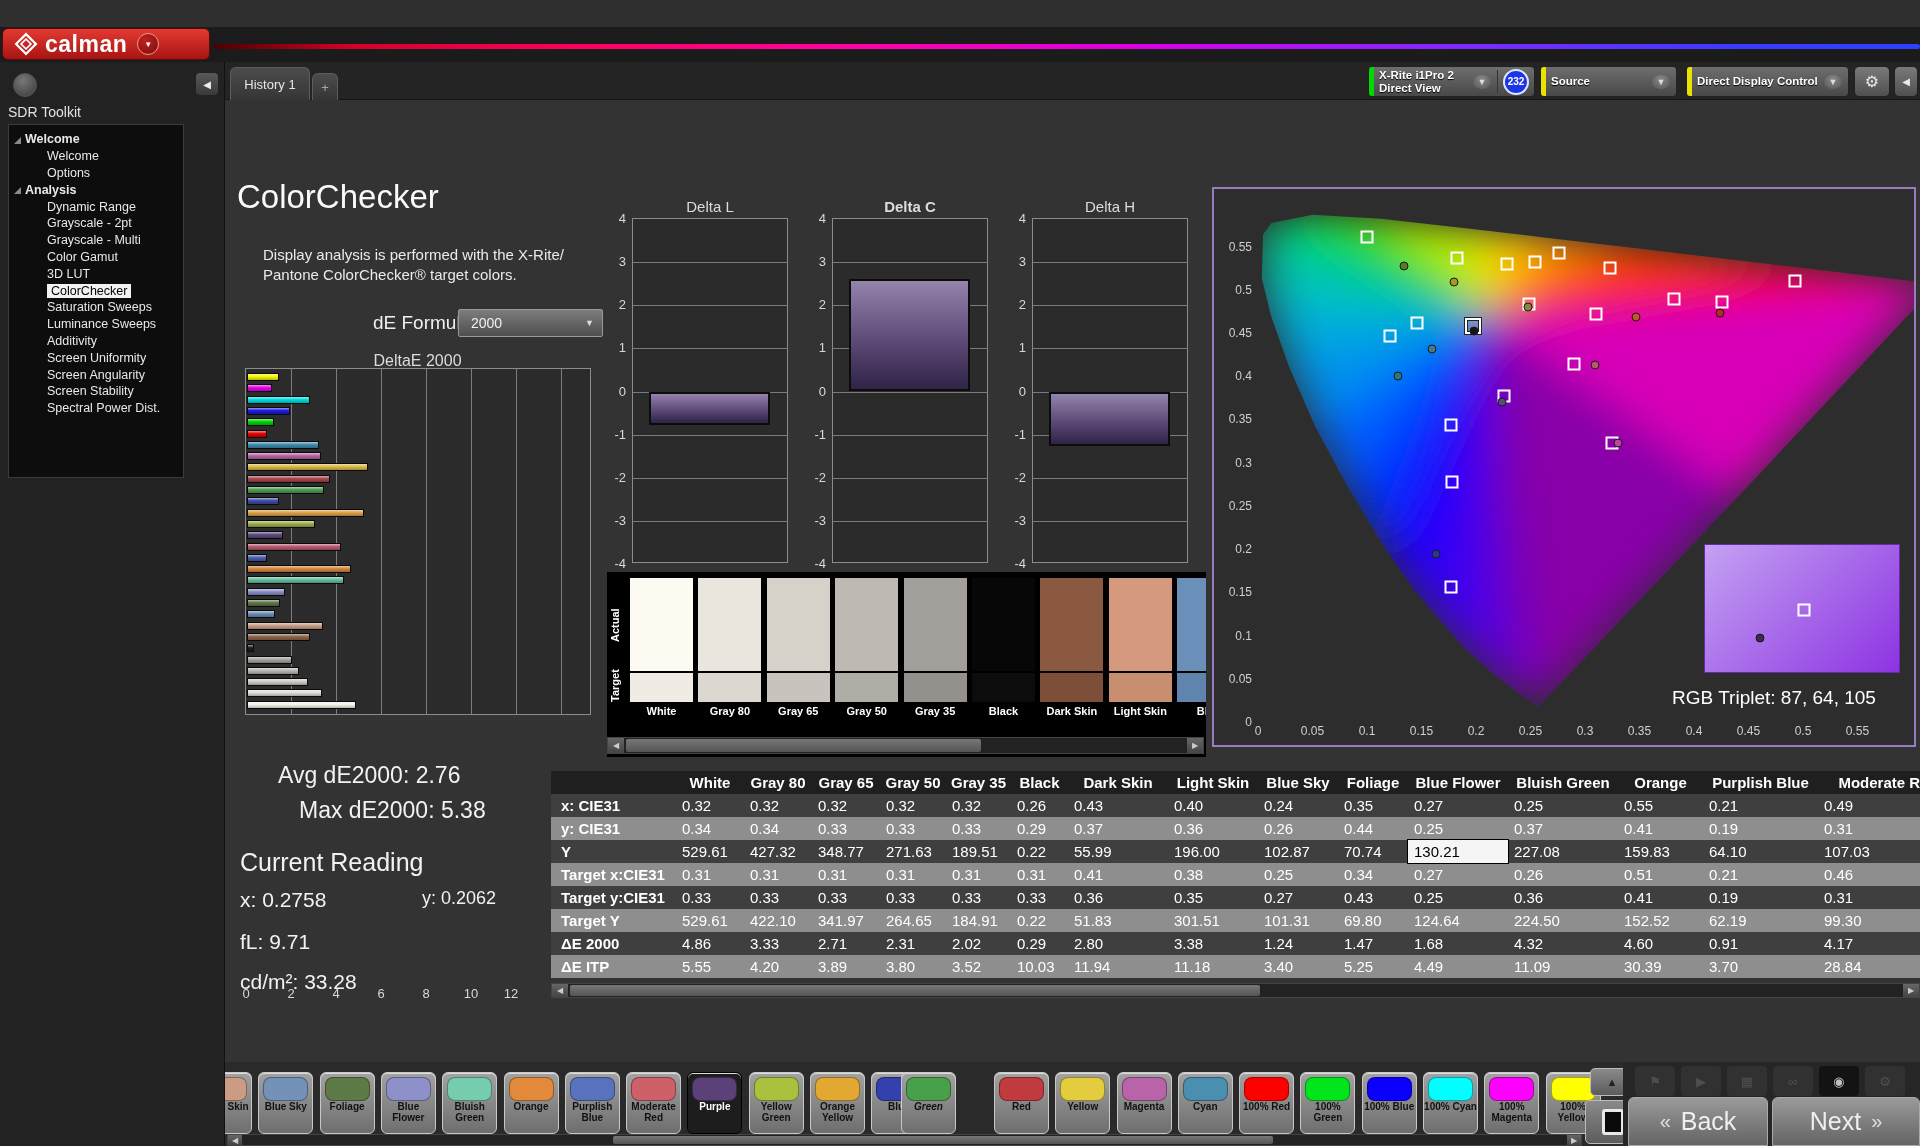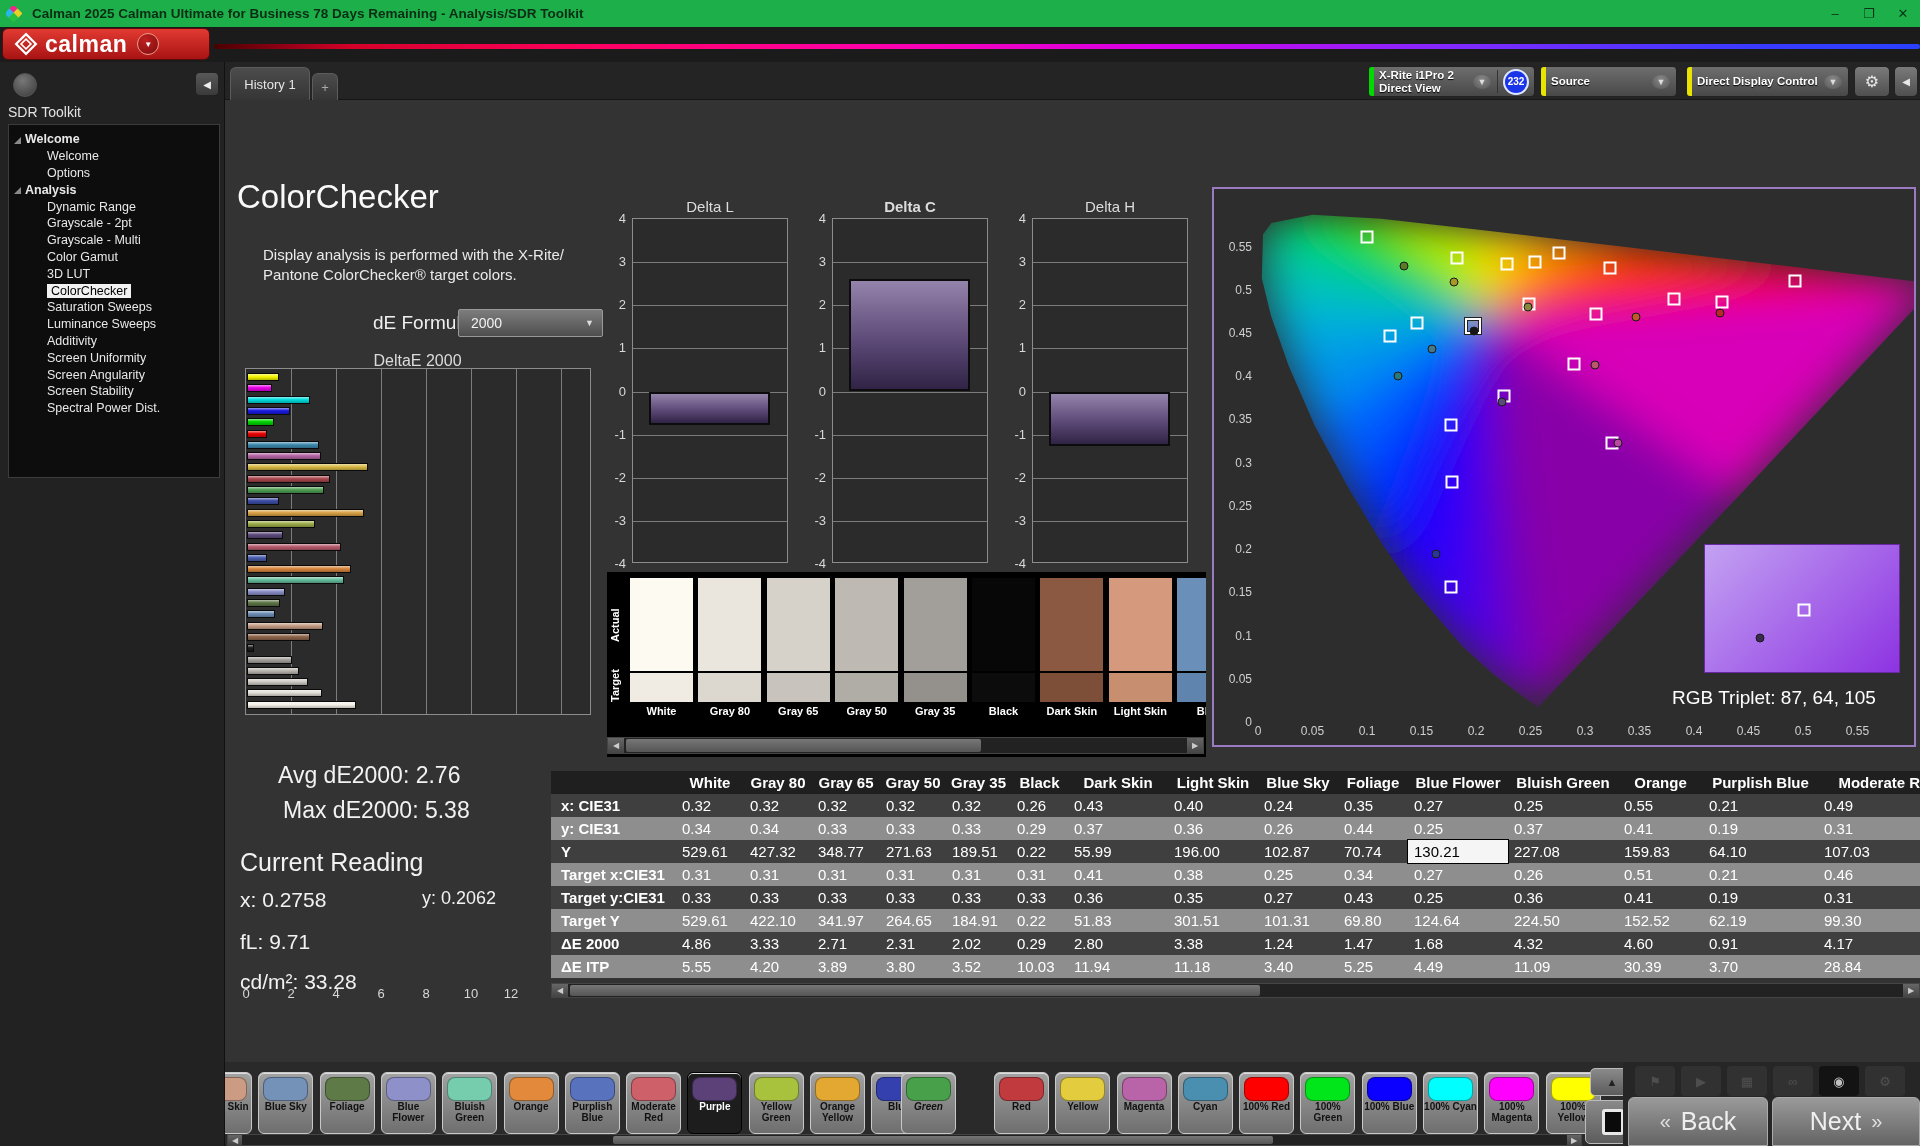--- a/index.html
+++ b/index.html
@@ -43,21 +43,21 @@
   .toolbtn { position:absolute; top:4px; height:31px; background:linear-gradient(#7a7a7a,#4f4f4f);
     border:1px solid #222; border-radius:5px; color:#e8e8e8; display:flex; align-items:center; justify-content:center;}
 
   
   #sidebar { left:0; top:62px; width:225px; height:1084px; background:#222222; border-right:1px solid #111; }
   #side-collapse-dot { left:13px; top:11px; width:24px; height:24px; border-radius:50%;
     background:radial-gradient(circle at 40% 30%, #777, #3a3a3a); border:1px solid #555;}
   #side-collapse-btn { left:196px; top:11px; width:22px; height:22px; border-radius:4px;
     background:linear-gradient(#585858,#3a3a3a); color:#eee; font-size:10px; display:flex; align-items:center; justify-content:center;}
   #sidebar-title { left:8px; top:42px; font-size:14px; color:#e2e2e2; }
-  #tree { left:8px; top:62px; width:212px; height:354px; background:#0d0d0d; border:1px solid #3c3c3c; padding-top:6px;}
+  #tree { left:8px; top:62px; width:176px; height:354px; background:#0d0d0d; border:1px solid #3c3c3c; padding-top:6px;}
   .tree-item { position:relative; height:16.8px; display:flex; align-items:center; font-size:12.5px; color:#e8e8e8; white-space:nowrap;}
   .tree-item.group { font-weight:700; padding-left:16px; }
   .tree-item.child { padding-left:38px; }
   .tree-item .tri { position:absolute; left:5px; top:6px; width:0; height:0;
     border-left:7px solid transparent; border-bottom:7px solid #8a8a8a; }
   .tree-item.selected .lbl { background:#f2f2f2; color:#000; padding:0 4px; }
 
   
   #main { left:225px; top:100px; width:1695px; height:962px; background:#333333; }
   #page-title { left:12px; top:78px; font-size:33px; color:#fafafa; }
@@ -138,34 +138,20 @@
   .navbtn { position:absolute; top:35px; height:49px; background:linear-gradient(#9a9a9a,#646464);
     border:1px solid #aaa; border-radius:6px 6px 0 0; color:#efefef; font-size:25px;
     display:flex; align-items:center; justify-content:center; gap:10px; }
   .navbtn .chev { font-size:20px; color:#e0e0e0; }
 </style>
 </head>
 <body>
 
 <div id="page">
 
-  <div id="titlebar" class="abs">
-    <svg width="16" height="16" viewBox="0 0 16 16" style="margin-left:6px">
-      <rect x="4" y="0" width="7" height="7" transform="rotate(45 7.5 3.5)" fill="#e82a8a"></rect>
-      <rect x="0" y="4" width="7" height="7" transform="rotate(45 3.5 7.5)" fill="#28b8e8"></rect>
-      <rect x="8" y="4" width="7" height="7" transform="rotate(45 11.5 7.5)" fill="#e8d028"></rect>
-      <rect x="4" y="8" width="7" height="7" transform="rotate(45 7.5 11.5)" fill="#28c040"></rect>
-    </svg>
-    <span class="title">Calman 2025 Calman Ultimate for Business 78 Days Remaining  - Analysis/SDR Toolkit</span>
-    <div id="win-controls">
-      <div class="winbtn">–</div>
-      <div class="winbtn">❐</div>
-      <div class="winbtn">✕</div>
-    </div>
-  </div>
 
   <div id="logorow" class="abs">
     <div id="calman-logo" class="abs">
       <svg width="26" height="26" viewBox="0 0 26 26" style="margin-left:10px">
         <rect x="6" y="6" width="14" height="14" transform="rotate(45 13 13)" fill="none" stroke="#fff" stroke-width="2.2"></rect>
         <rect x="9.5" y="9.5" width="7" height="7" transform="rotate(45 13 13)" fill="none" stroke="#fff" stroke-width="1.6"></rect>
       </svg>
       <span class="word">calman</span>
       <span id="logo-drop">▼</span>
     </div>
@@ -504,21 +490,21 @@
           <div class="lbl">Blue</div>
         </div>
         <div class="scroll" style="left: 0px; top: 165px; width: 597px; height: 17px;">
           <div class="sarr" style="left: 0px;">◀</div>
           <div class="thumb" style="left: 18px; width: 355px;"></div>
           <div class="sarr" style="right: 0px;">▶</div>
         </div>
       </div>
 
     <div class="stat abs" style="left:53px; top:662px; font-size:23px;">Avg dE2000: 2.76</div>
-    <div class="stat abs" style="left:58px; top:697px; font-size:23px;">Max dE2000: 5.38</div>
+    <div class="stat abs" style="left:74px; top:697px; font-size:23px;">Max dE2000: 5.38</div>
     <div class="stat abs" style="left:15px; top:748px; font-size:25px;">Current Reading</div>
     <div class="stat abs" style="left:15px; top:788px; font-size:21px;">x: 0.2758</div>
     <div class="stat abs" style="left:197px; top:788px; font-size:18px;">y: 0.2062</div>
     <div class="stat abs" style="left:15px; top:830px; font-size:21px;">fL: 9.71</div>
     <div class="stat abs" style="left:15px; top:870px; font-size:21px;">cd/m²: 33.28</div>
 
     <div id="cie-panel" class="abs">
       <div id="cie-plot" style="position: absolute; left: 44px; top: 8.0756px; width: 659.995px; height: 524.924px;"><svg width="100%" height="100%" viewBox="0 0 0.6055 0.6072" preserveAspectRatio="none">
             <defs>
               <clipPath id="hs">

